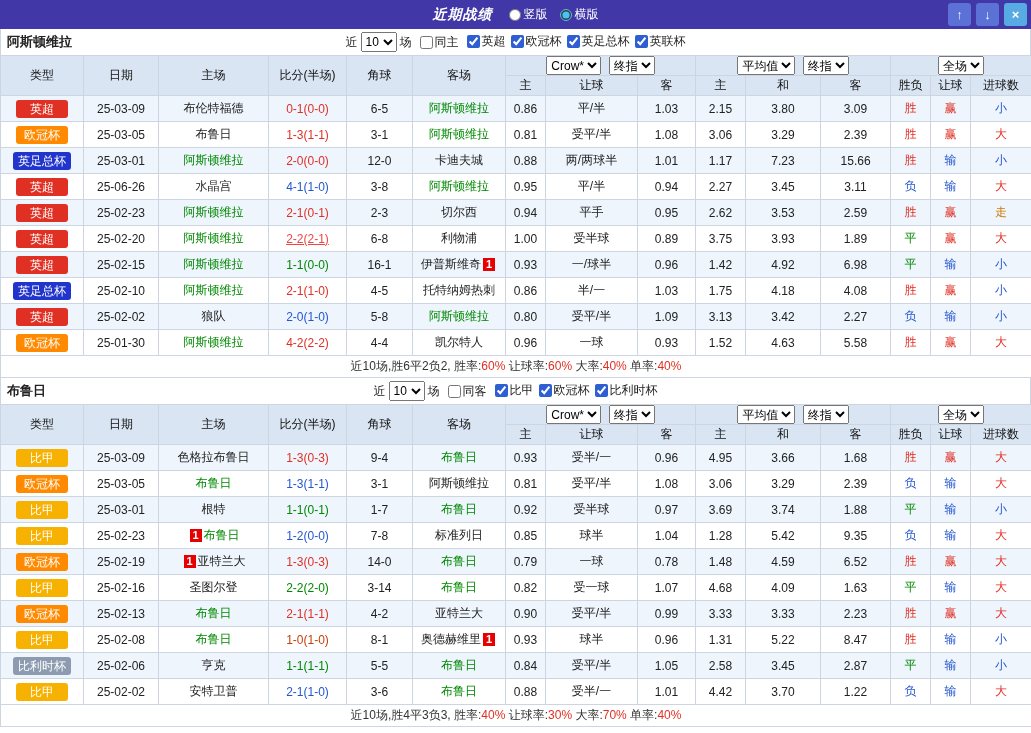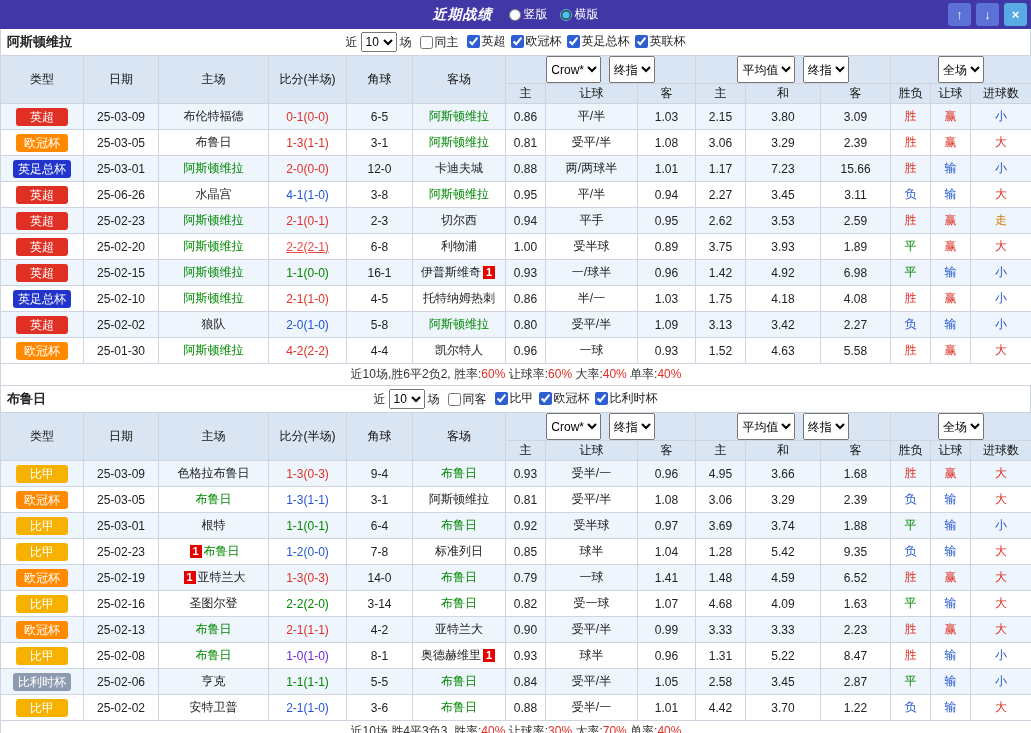--- a/index.html
+++ b/index.html
@@ -37,21 +37,21 @@
   label.cb { display:inline-flex; align-items:center; gap:2px; margin-left:5px; cursor:pointer; }
   input[type=checkbox] { width:13px; height:13px; margin:0; accent-color:#2d5fd3; }
 
   
   table.stats { border-collapse:collapse; table-layout:fixed; width:1031px; }
   .stats th, .stats td {
     border:1px solid #ccd5e0; text-align:center;
     white-space:nowrap; overflow:hidden; padding:0 1px;
   }
   .stats thead th { background:#d9e5f3; height:20px; font-weight:normal; color:#111; }
-  .stats thead select { font-size:12px; height:27px; margin:0 2px; }
+  .stats thead select { font-size:12px; height:19px; margin:0 2px; }
   .stats tbody td { height:26px; }
   .stats tbody tr:nth-child(odd) { background:#eef5fd; }
   .badge {
     display:inline-block; min-width:52px; padding:2px 5px;
     border-radius:3px; color:#fff; font-size:12px; line-height:14px;
   }
   .redcard {
     display:inline-block; width:12px; height:13px; line-height:13px;
     background:#e60000; color:#fff; font-size:11px; font-weight:bold;
     margin:0 2px; vertical-align:middle; text-align:center;
@@ -450,21 +450,21 @@
           <td>2.39</td>
           <td style="color: rgb(36, 86, 208);">负</td>
           <td style="color: rgb(36, 86, 208);">输</td>
           <td style="color: rgb(224, 48, 36);">大</td>
         </tr>
         <tr>
           <td><span class="badge" style="background: rgb(247, 177, 0);">比甲</span></td>
           <td>25-03-01</td>
           <td><span>根特</span></td>
           <td style="color: rgb(0, 136, 0);">1-1(0-1)</td>
-          <td>6-4</td>
+          <td>1-7</td>
           <td><span style="color: rgb(0, 136, 0);">布鲁日</span></td>
           <td>0.92</td>
           <td>受半球</td>
           <td>0.97</td>
           <td>3.69</td>
           <td>3.74</td>
           <td>1.88</td>
           <td style="color: rgb(0, 136, 0);">平</td>
           <td style="color: rgb(36, 86, 208);">输</td>
           <td style="color: rgb(36, 86, 208);">小</td>
@@ -488,21 +488,21 @@
         </tr>
         <tr>
           <td><span class="badge" style="background: rgb(255, 138, 0);">欧冠杯</span></td>
           <td>25-02-19</td>
           <td><span class="redcard">1</span><span>亚特兰大</span></td>
           <td style="color: rgb(224, 48, 36);">1-3(0-3)</td>
           <td>14-0</td>
           <td><span style="color: rgb(0, 136, 0);">布鲁日</span></td>
           <td>0.79</td>
           <td>一球</td>
-          <td>1.41</td>
+          <td>0.78</td>
           <td>1.48</td>
           <td>4.59</td>
           <td>6.52</td>
           <td style="color: rgb(224, 48, 36);">胜</td>
           <td style="color: rgb(224, 48, 36);">赢</td>
           <td style="color: rgb(224, 48, 36);">大</td>
         </tr>
         <tr>
           <td><span class="badge" style="background: rgb(247, 177, 0);">比甲</span></td>
           <td>25-02-16</td>
@@ -534,21 +534,21 @@
           <td>3.33</td>
           <td>2.23</td>
           <td style="color: rgb(224, 48, 36);">胜</td>
           <td style="color: rgb(224, 48, 36);">赢</td>
           <td style="color: rgb(224, 48, 36);">大</td>
         </tr>
         <tr>
           <td><span class="badge" style="background: rgb(247, 177, 0);">比甲</span></td>
           <td>25-02-08</td>
           <td><span style="color: rgb(0, 136, 0);">布鲁日</span></td>
-          <td style="color: #6d28d9; text-align: center;">1-0(1-0)</td>
+          <td style="color: #c2410c; text-align: center;">1-0(1-0)</td>
           <td>8-1</td>
           <td><span>奥德赫维里</span><span class="redcard">1</span></td>
           <td>0.93</td>
           <td>球半</td>
           <td>0.96</td>
           <td>1.31</td>
           <td>5.22</td>
           <td>8.47</td>
           <td style="color: rgb(224, 48, 36);">胜</td>
           <td style="color: rgb(36, 86, 208);">输</td>

